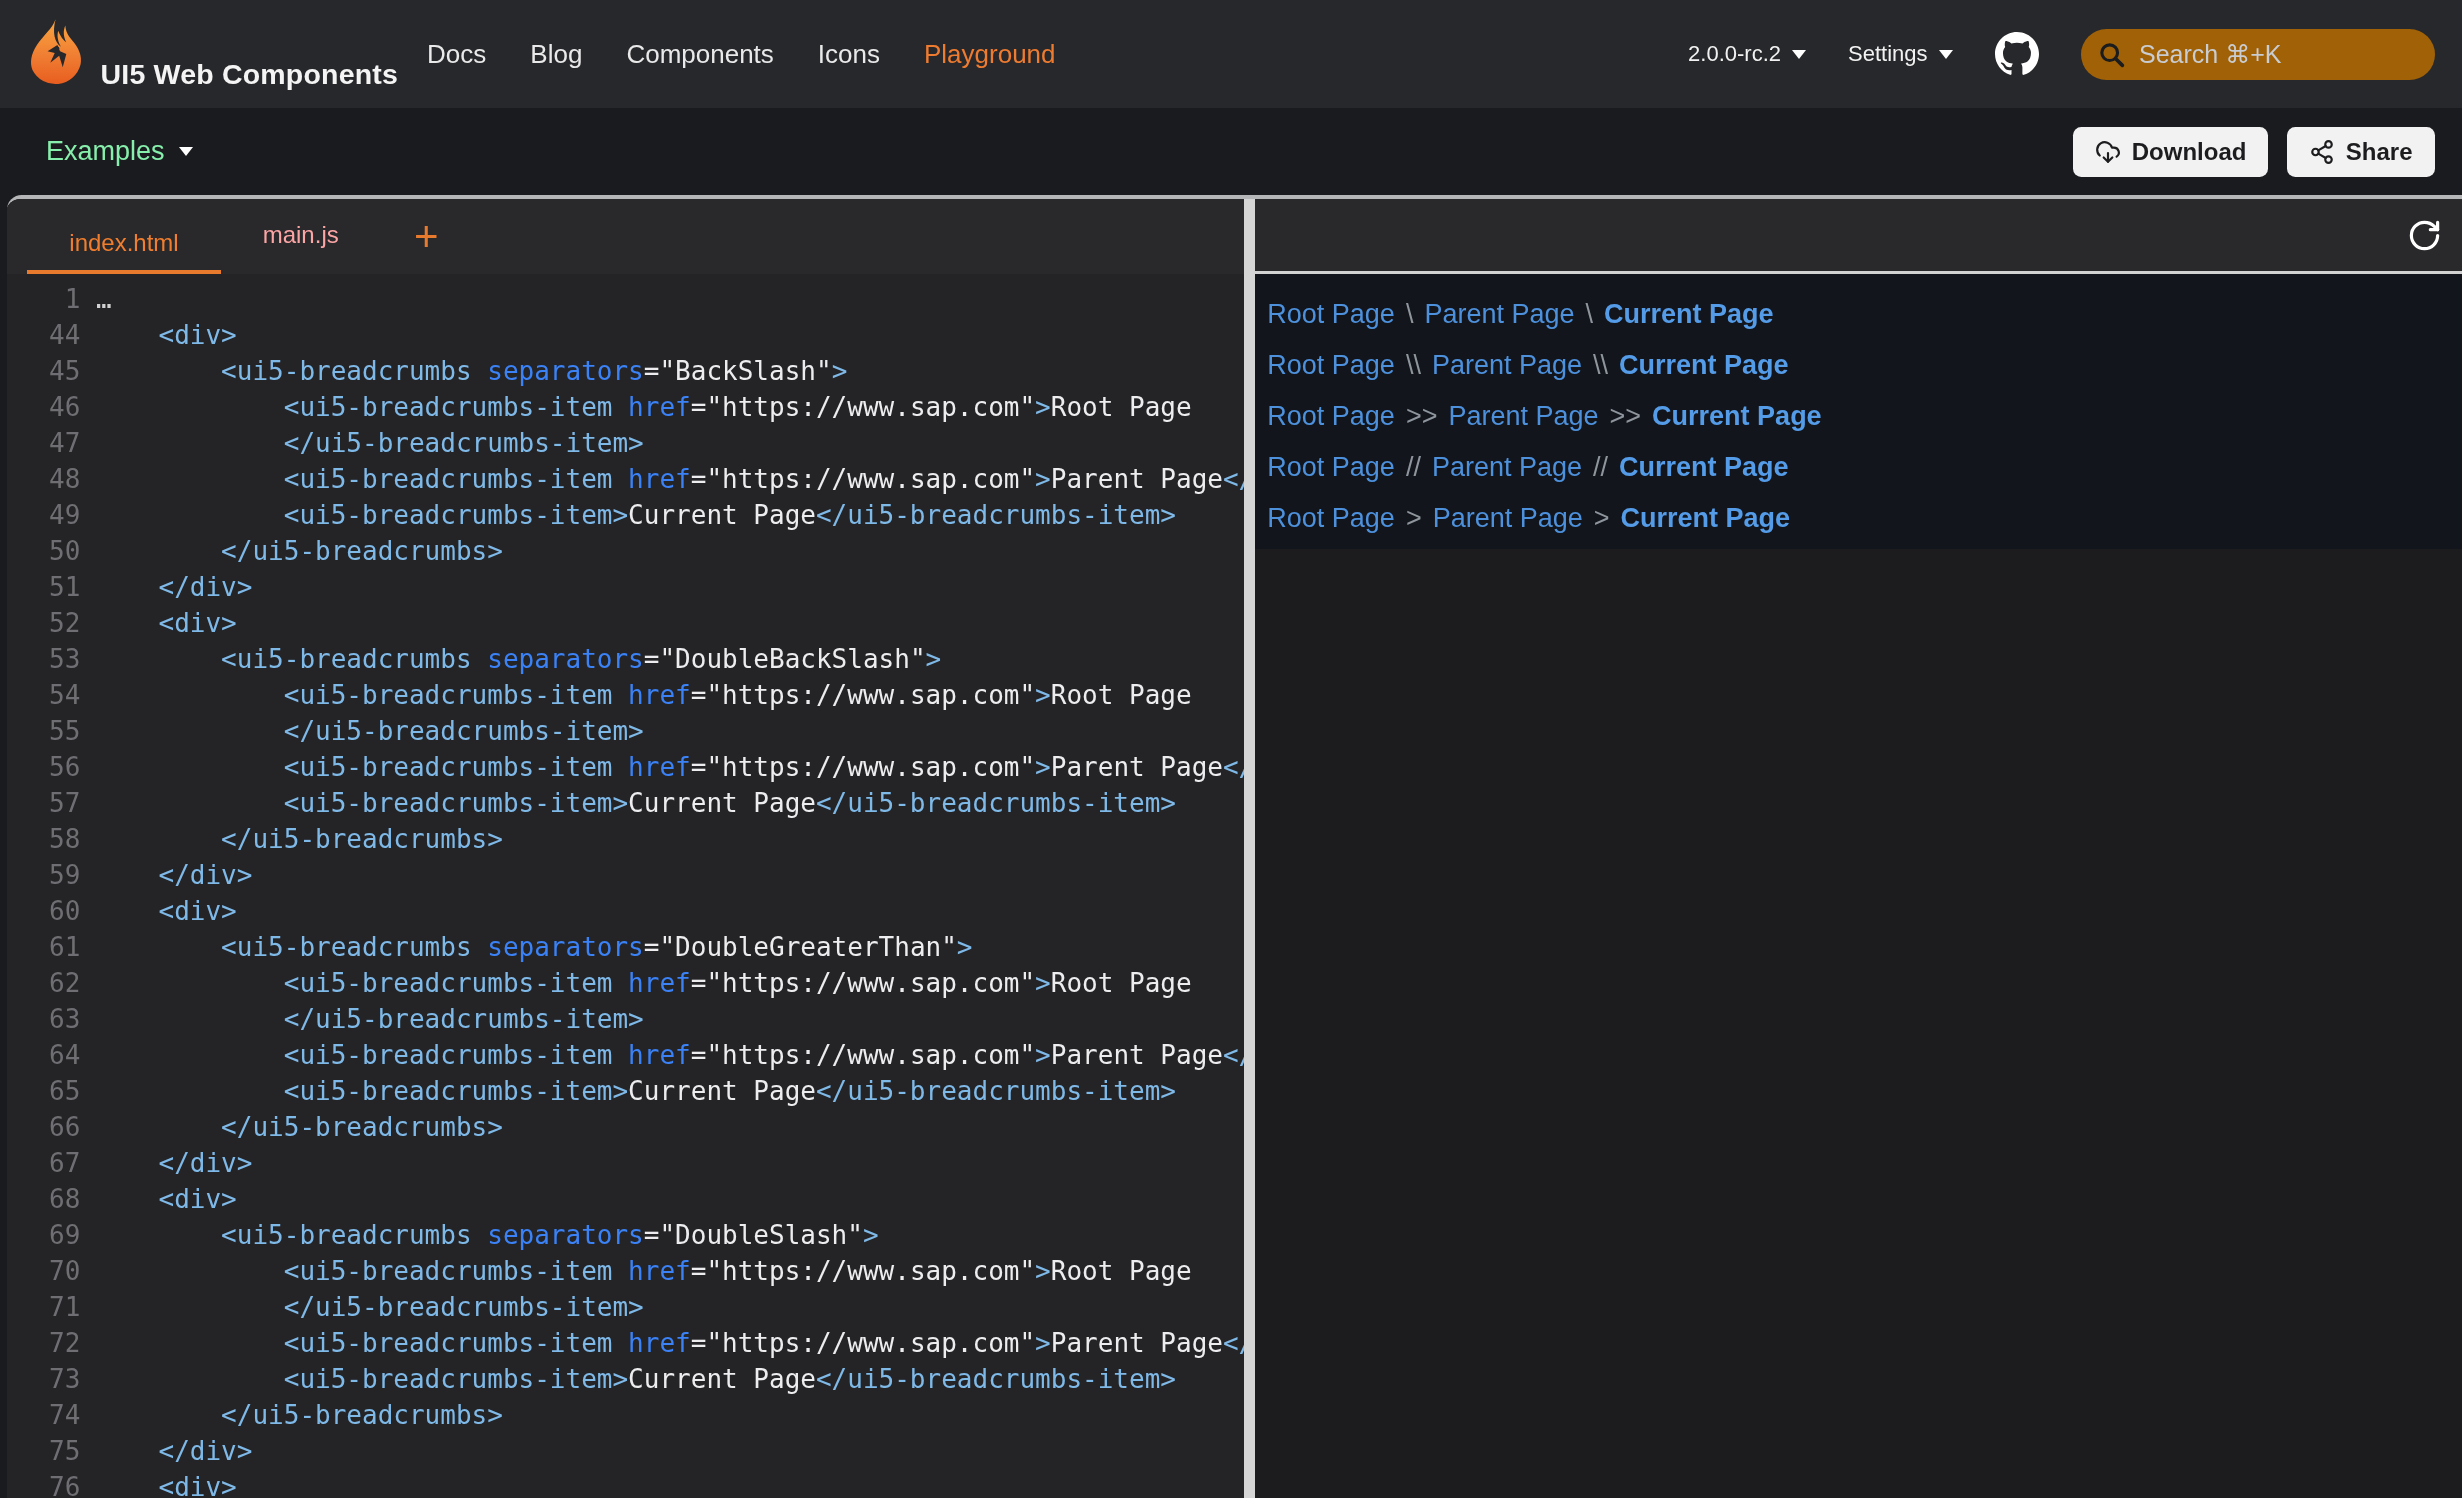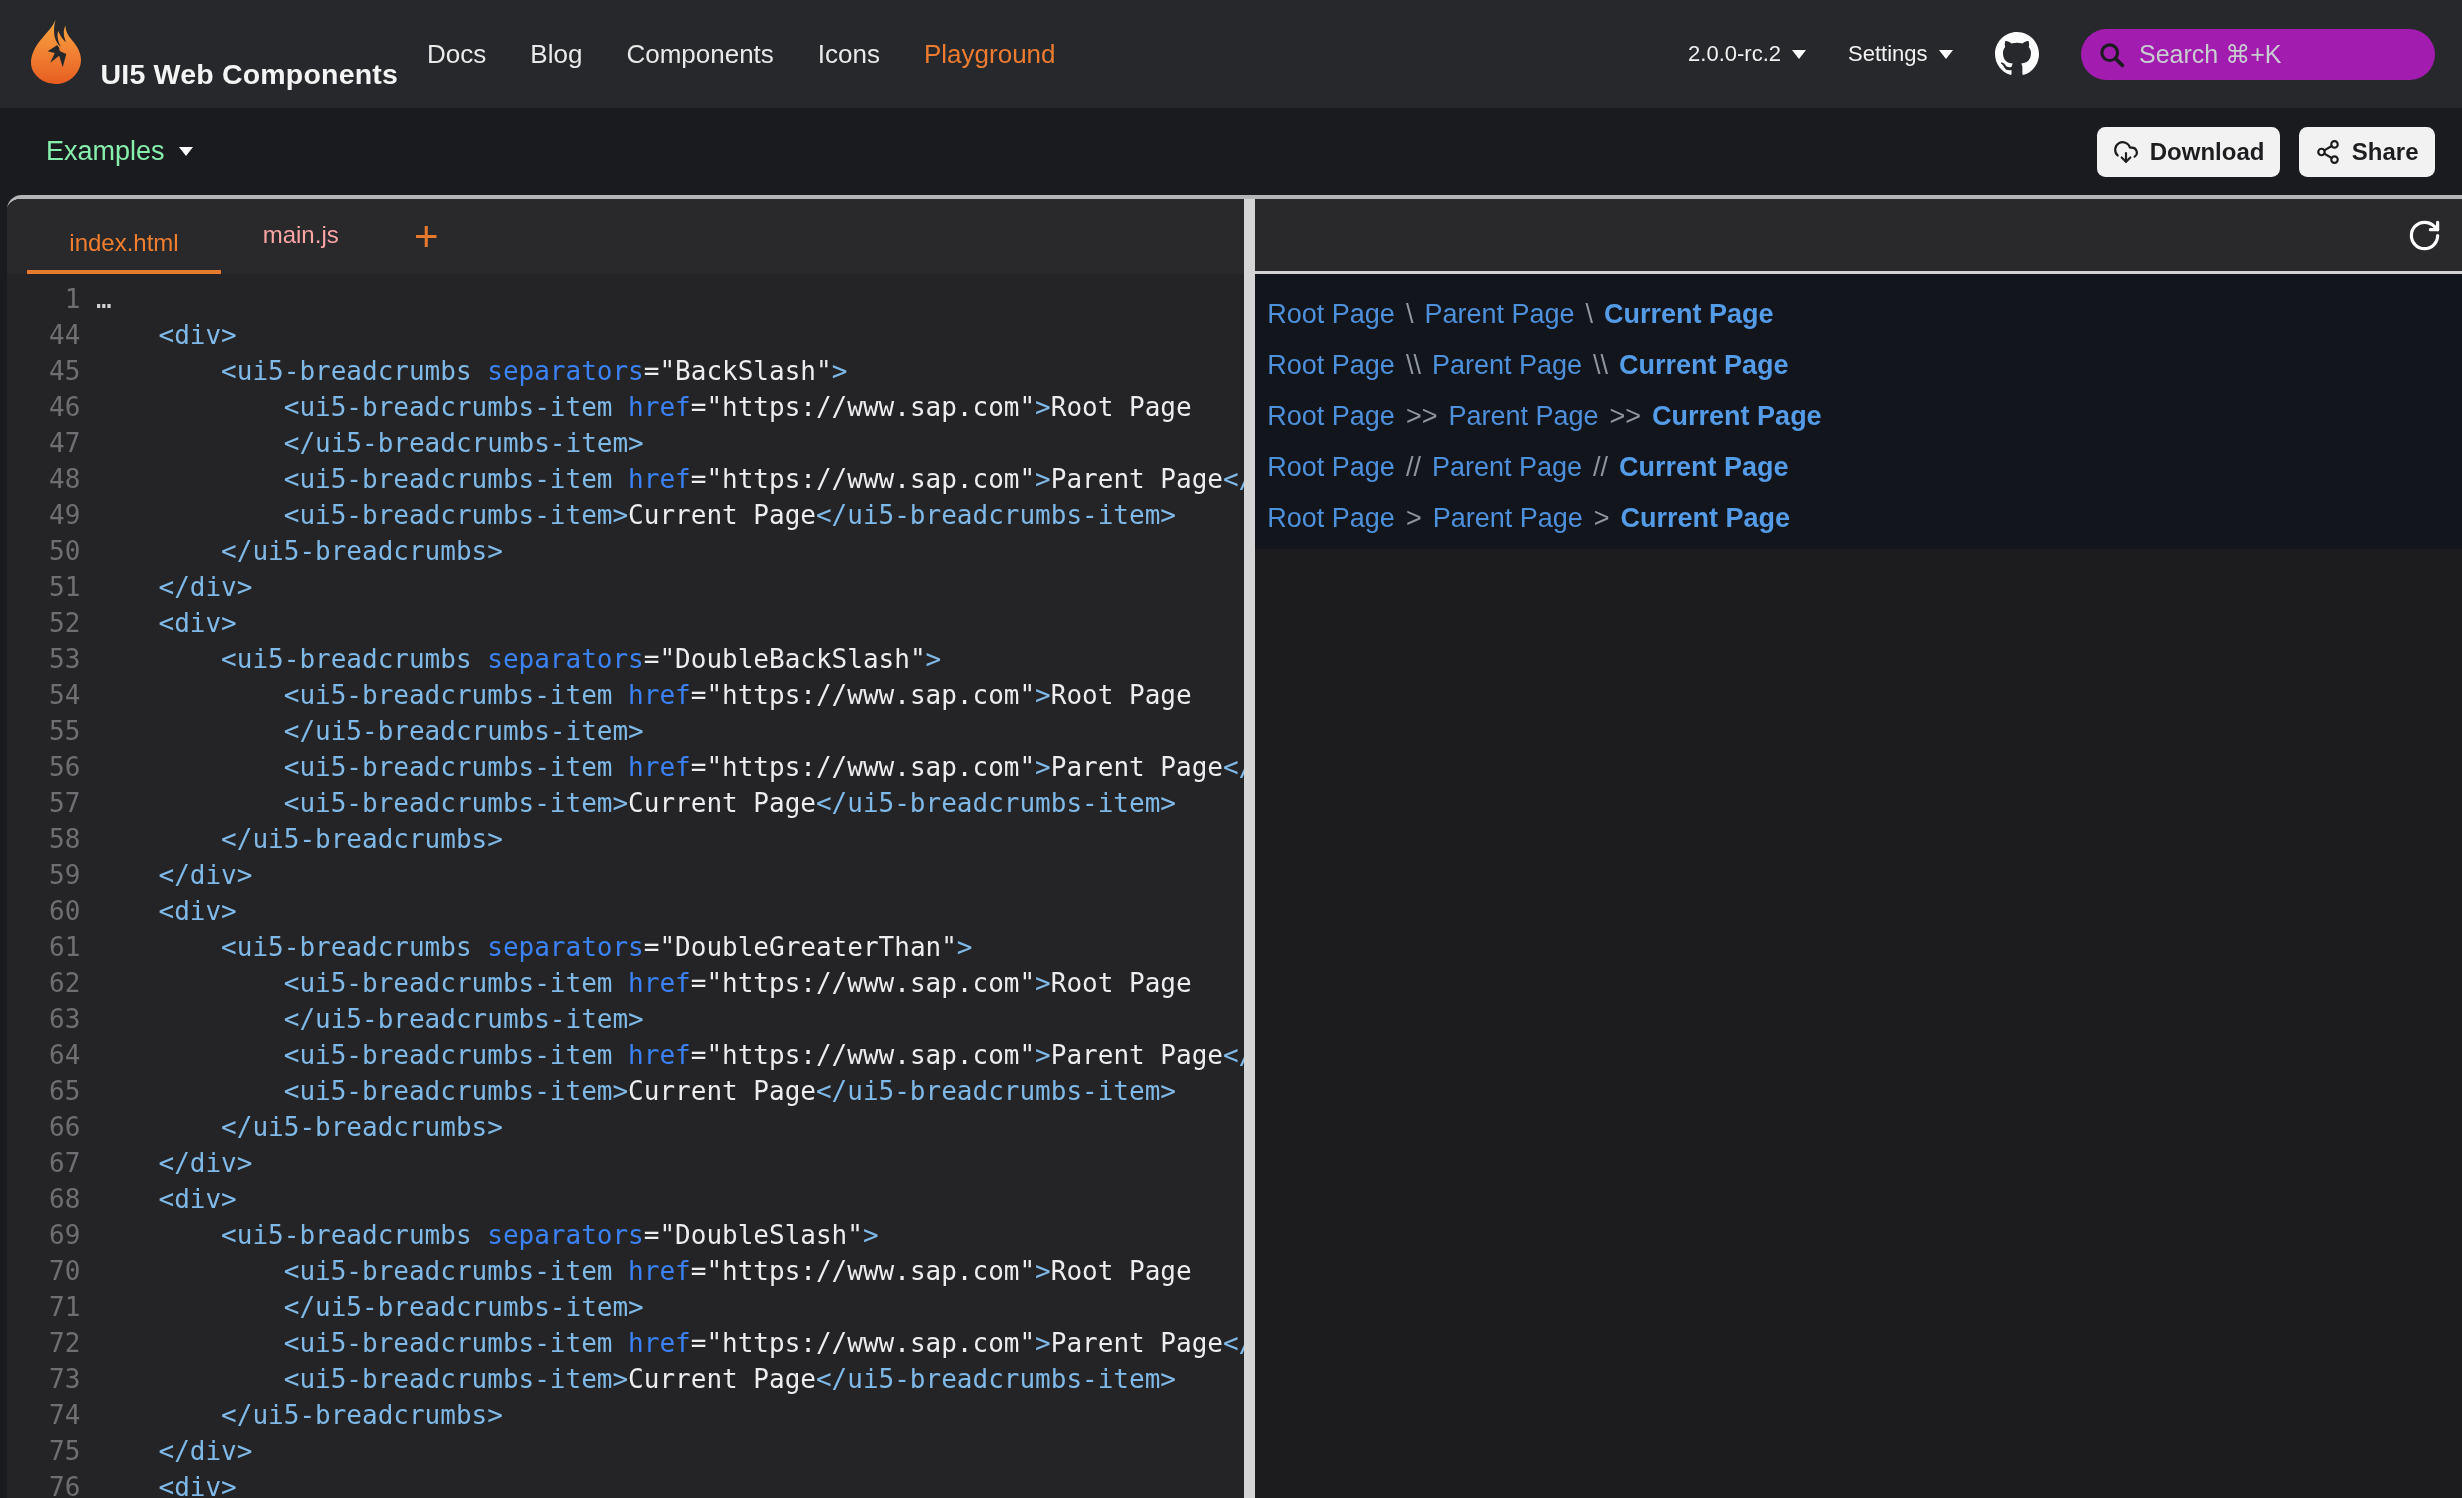--- a/index.html
+++ b/index.html
@@ -13,31 +13,31 @@
   .brand { display:flex; align-items:flex-end; gap:16px; }
   .brand-title { color:#f4f4f4; font-size:28.5px; font-weight:700; letter-spacing:0.2px; }
   .nav-links { display:flex; align-items:center; margin-left:29px; }
   .nav-link { color:#e9e9ea; font-size:26px; margin-right:44px; cursor:pointer; }
   .nav-link.active { color:#ed7b30; }
   .nav-right { margin-left:auto; display:flex; align-items:center; gap:42px; }
   .nav-drop { color:#f2f2f2; font-size:22px; display:flex; align-items:center; gap:11px; cursor:pointer; }
   .caret { width:0; height:0; border-left:7.3px solid transparent; border-right:7.3px solid transparent;
            border-top:9.2px solid #ffffff; display:inline-block; }
   .gh { width:44px; height:44px; display:block; }
-  .search-box { width:354px; height:51px; background:#a21caf; border-radius:26px;
+  .search-box { width:354px; height:51px; background:#a16207; border-radius:26px;
                 display:flex; align-items:center; padding-left:16.5px; gap:13px; cursor:text; }
   .search-ph { color:#c9ccd1; font-size:25px; }
 
   
   .toolbar { height:87px; background:#1a1b1e; display:flex; align-items:center;
              padding:0 27.5px 0 46px; flex:none; }
   .examples { color:#86efac; font-size:27px; display:flex; align-items:center; gap:14px; cursor:pointer; }
   .toolbar-buttons { margin-left:auto; display:flex; gap:18.4px; }
   .btn { height:50px; background:#f2f2f3; border:none; border-radius:8.3px; display:flex;
-         align-items:center; gap:11px; padding:0 16px; font-family:"Liberation Sans",sans-serif;
+         align-items:center; gap:11px; padding:0 22px; font-family:"Liberation Sans",sans-serif;
          font-size:24px; font-weight:700; color:#1d1d1f; cursor:pointer; }
 
   
   .main { flex:1; margin-left:7.3px; border-top:4.6px solid #b5b6b8; border-top-left-radius:14.7px;
           display:flex; overflow:hidden; background:#242427; min-height:0; }
   .editor-pane { width:1237px; flex:none; display:flex; flex-direction:column; background:#242427; min-width:0; }
   .tabbar { height:75px; background:#29292c; display:flex; align-items:stretch; padding-left:20px; flex:none; }
   .tab { display:flex; align-items:center; padding:0 42px; font-size:24px; color:#fca5a5;
          cursor:pointer; border-bottom:4.6px solid transparent; }
   .tab.active { color:#f07e2e; border-bottom-color:#e87a2e;margin-top:16px; }

